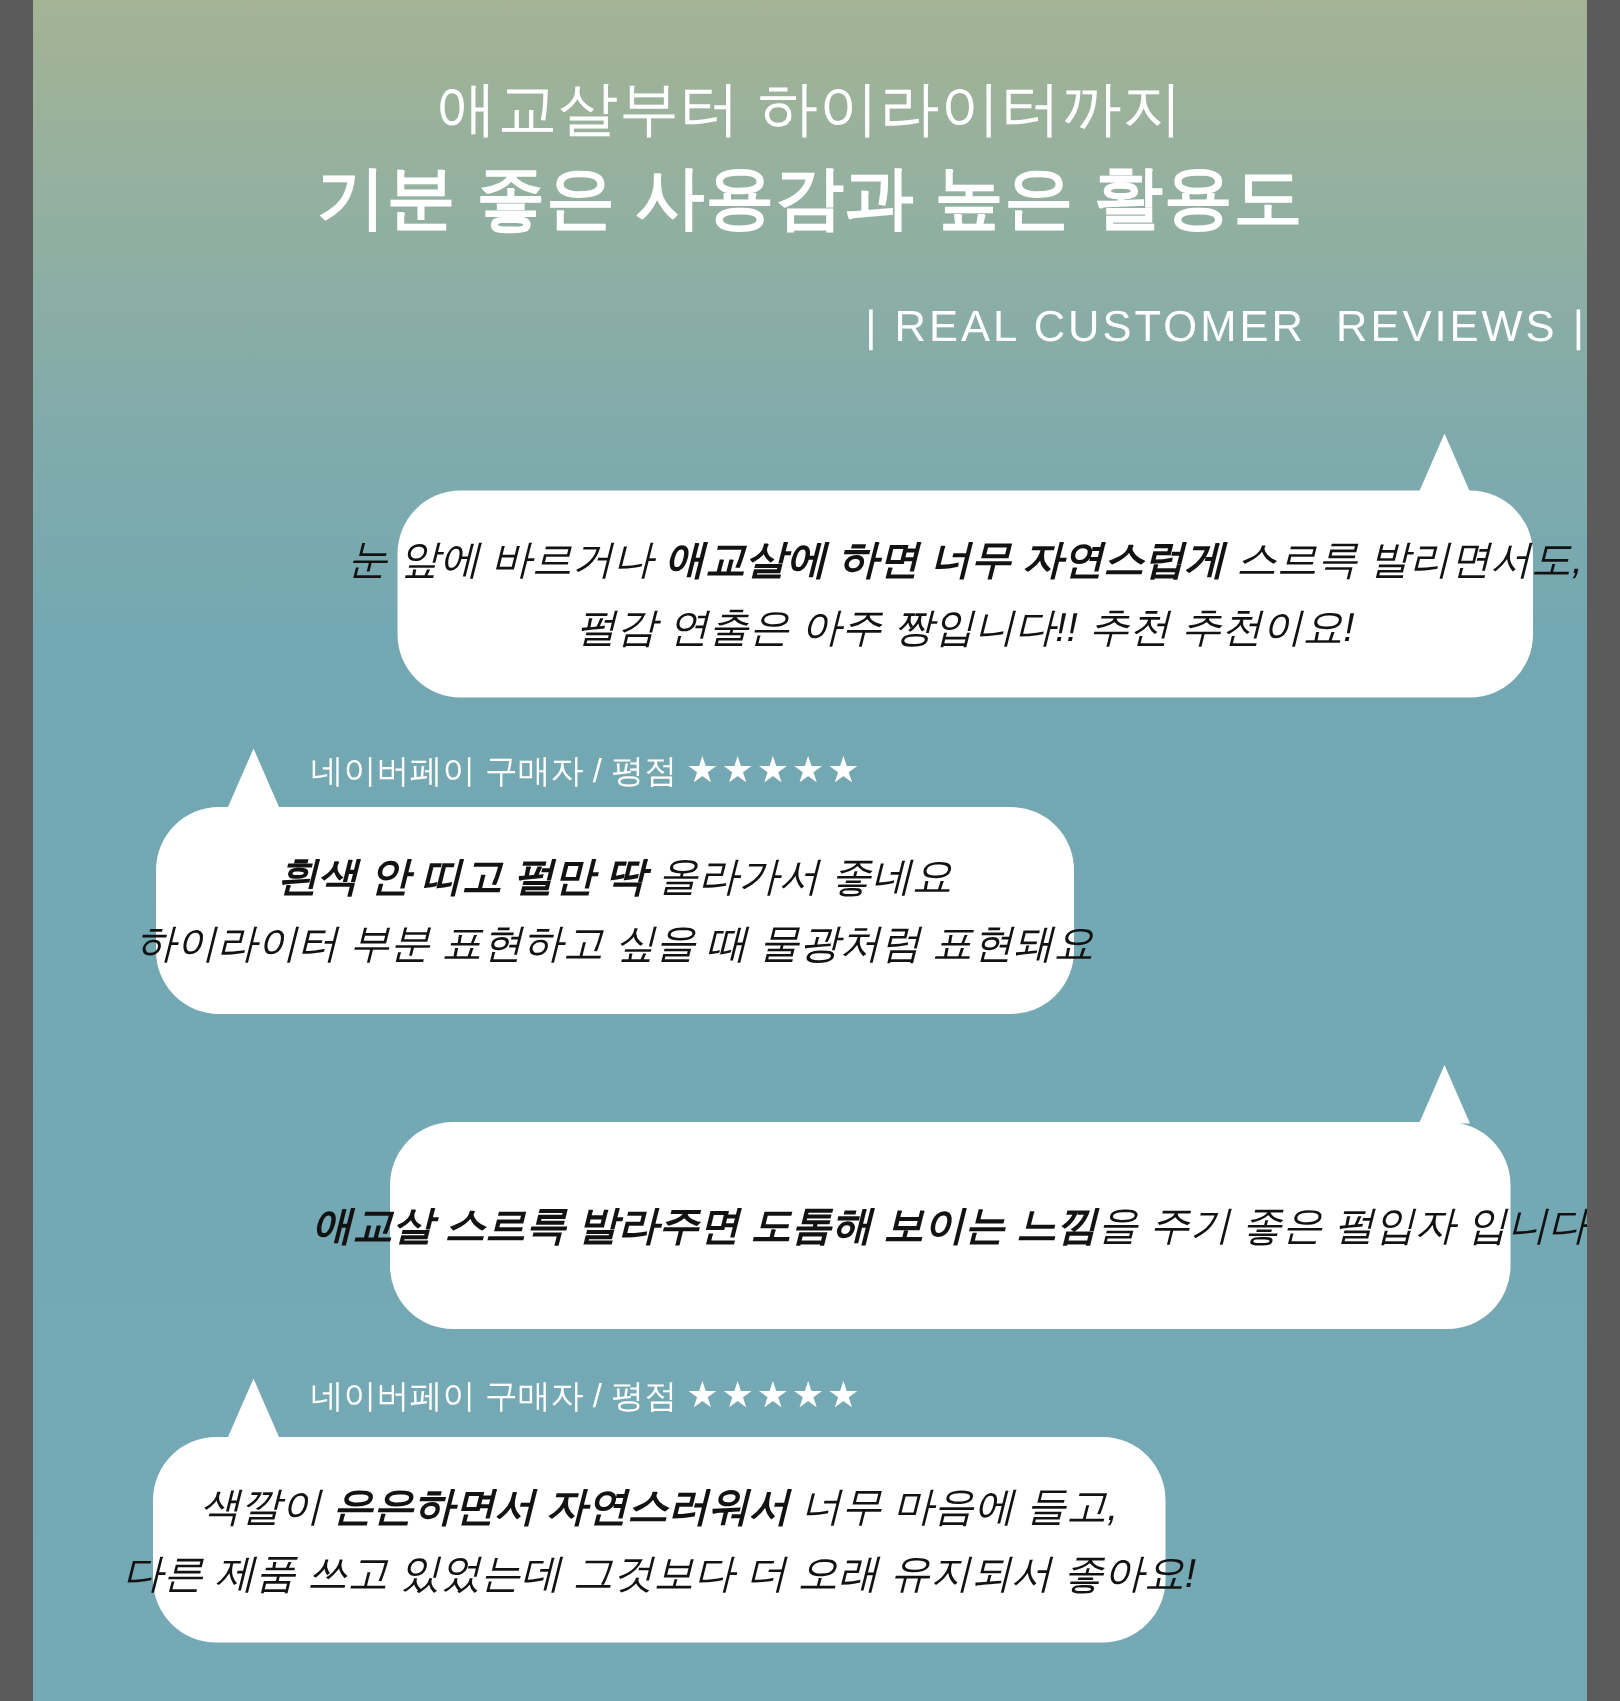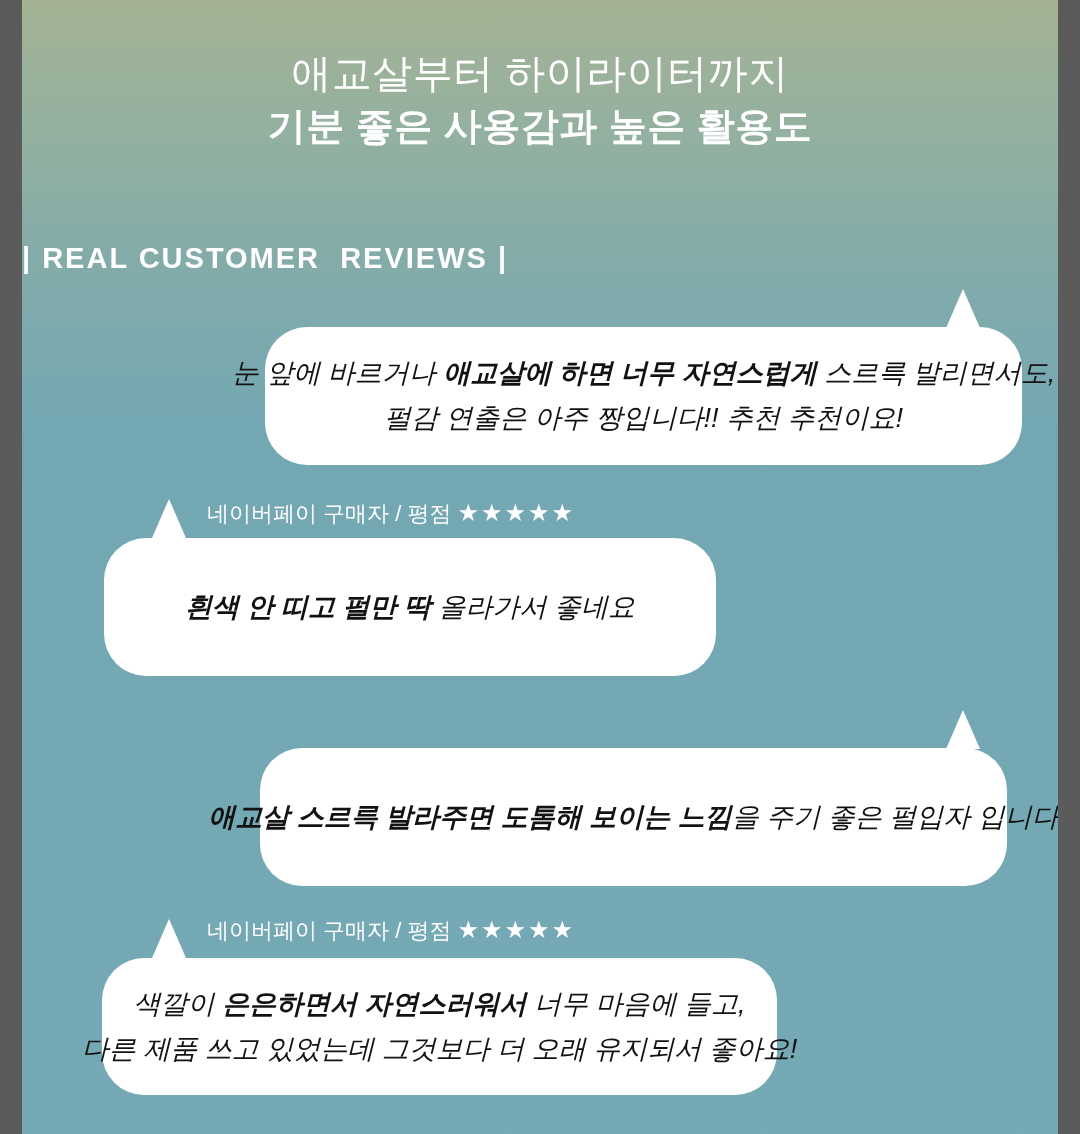--- a/index.html
+++ b/index.html
@@ -13,27 +13,26 @@
     font-family: "Liberation Sans", "DejaVu Sans", sans-serif;
     background: linear-gradient(to bottom,
       #a4b394 0%,
       #93b0a0 12%,
       #82abaa 24%,
       #73a8b3 38%,
       #74a9b5 100%);
   }
   .header { position: absolute; top: 48px; left: 0; width: 100%; text-align: center; color: #ffffff; }
   .title-line1 { font-size: 40px; font-weight: 400; letter-spacing: 0.5px; line-height: 1.25; }
-  .title-line2 { font-size: 38px; font-weight: 800; letter-spacing: 0.5px; line-height: 1.2; margin-top: 6px; }
+  .title-line2 { font-size: 46px; font-weight: 800; letter-spacing: 0.5px; line-height: 1.2; margin-top: 6px; }
   .section-header {
     position: absolute; top: 202px; left: 0; width: 100%;
-    text-align: left; color: #ffffff;
-    font-size: 29px; font-weight: 700; letter-spacing: 2px;
+    text-align: right; color: #ffffff;
+    font-size: 29px; font-weight: 400; letter-spacing: 2px;
     white-space: pre;
-    margin-top: 40px;
   }
   .review { position: absolute; }
   .label-row {
     position: absolute;
     color: #ffffff;
     font-size: 22px;
     font-weight: 400;
     white-space: nowrap;
     display: flex;
     align-items: baseline;
@@ -98,20 +97,21 @@
   </div>
 
   <div class="review r2">
     <div class="label-row">
       <span class="label">네이버페이 구매자 / 평점</span>
       <span class="stars">★★★★★</span>
     </div>
     <div class="tail"></div>
     <div class="bubble">
       <p><span class="b">흰색 안 띠고 펄만 딱</span><span> 올라가서 좋네요</span></p>
+      <p><span>하이라이터 부분 표현하고 싶을 때 물광처럼 표현돼요</span></p>
     </div>
   </div>
 
   <div class="review r3">
 
     <div class="tail"></div>
     <div class="bubble">
       <p><span class="b">애교살 스르륵 발라주면 도톰해 보이는 느낌</span><span>을 주기 좋은 펄입자 입니다</span></p>
     </div>
   </div>

